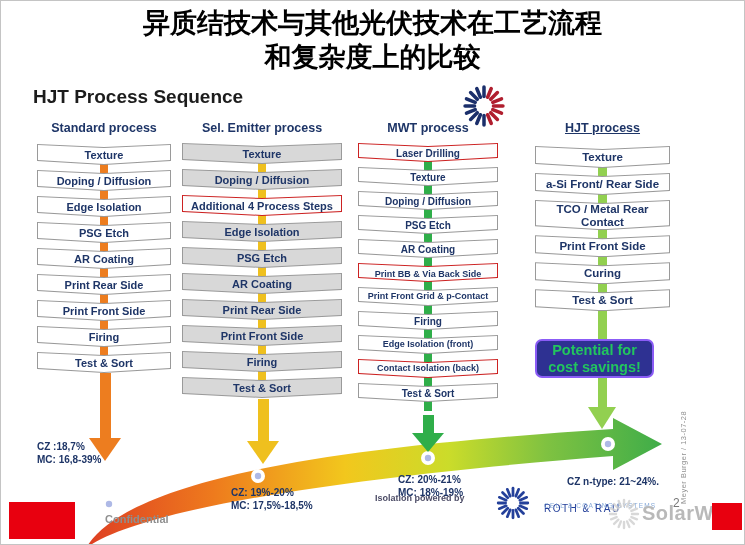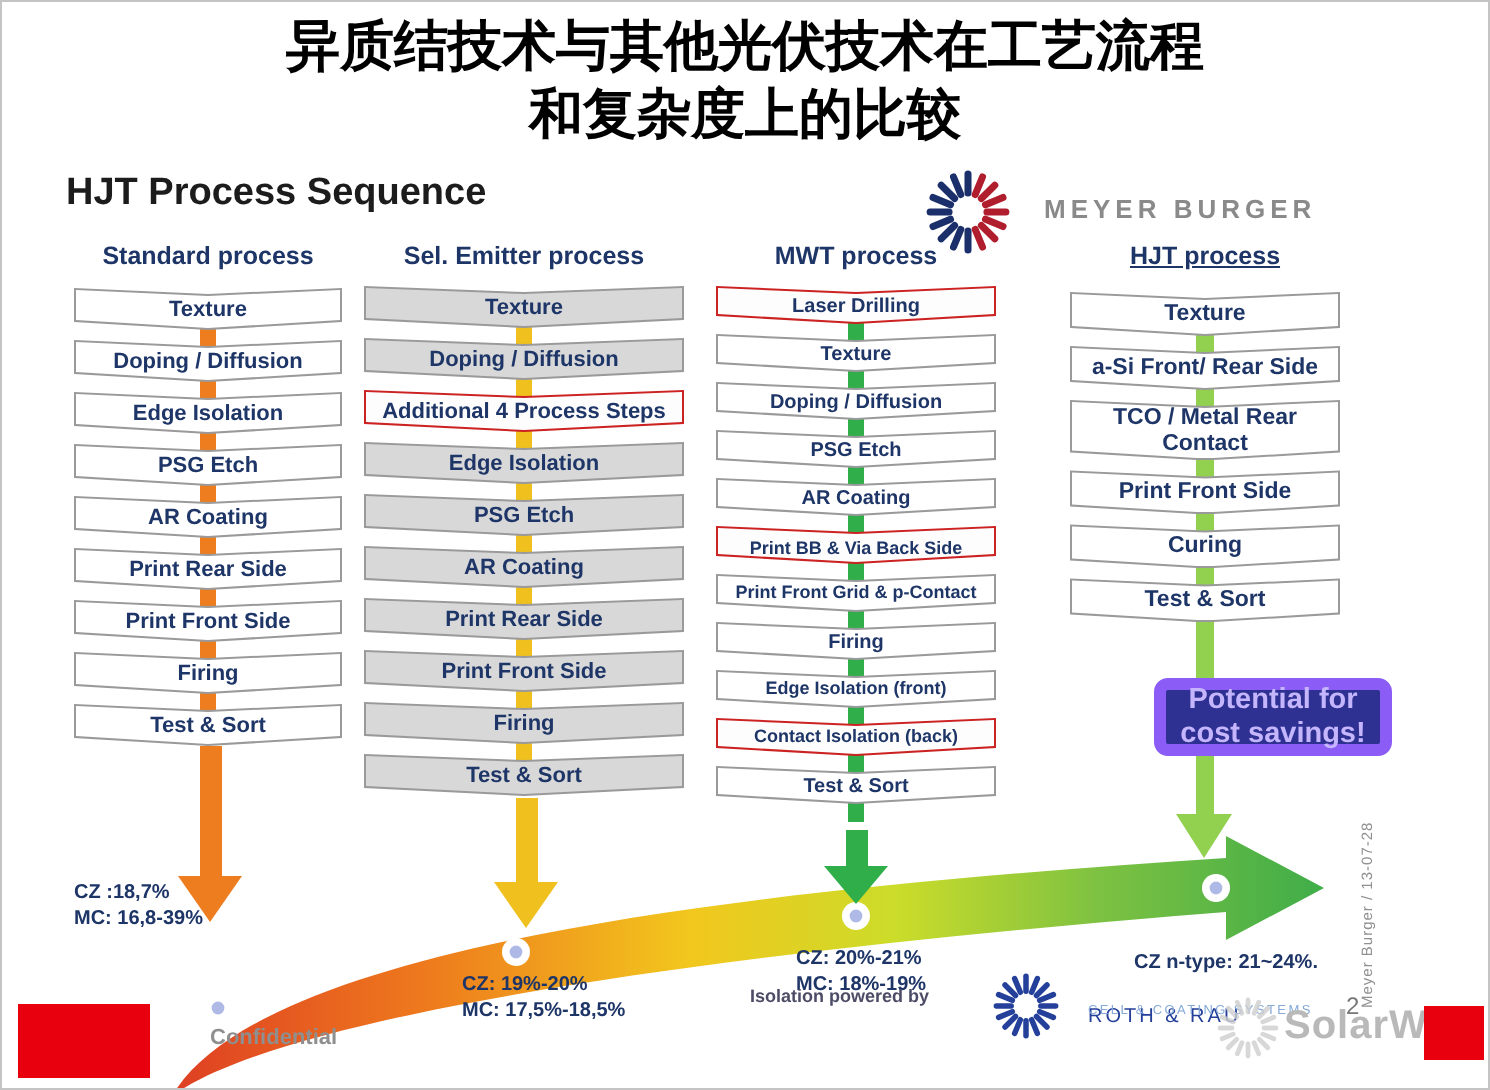--- a/index.html
+++ b/index.html
@@ -30,23 +30,23 @@
   .pbox.hl .fill { background:#fdfdfd; }
   .pbox .lbl { position:relative; z-index:2; color:#1E3567; font-weight:bold;
                text-align:center; line-height:1.1; padding:3px 2px 2px 2px; }
 
   .dshaft { position:absolute; z-index:2; }
   .dhead  { position:absolute; z-index:2; width:0; height:0; }
 
   .result { position:absolute; z-index:4; font-size:10px; font-weight:bold;
             color:#1E3567; line-height:12.5px; white-space:nowrap; }
 
-  .callout { position:absolute; left:576px; top:338px; width:119px; height:39px; z-index:5;
-             background:#2E3192; border:6px solid #8b5cf6; border-radius:7px;
-             color:#c4b5fd; font-size:14.5px; font-weight:bold; text-align:center;
+  .callout { position:absolute; left:534px; top:338px; width:119px; height:39px; z-index:5;
+             background:#2E3192; border:2px solid #8b5cf6; border-radius:7px;
+             color:#22c55e; font-size:14.5px; font-weight:bold; text-align:center;
              line-height:17px; display:flex; align-items:center; justify-content:center; }
 
   .swoosh { position:absolute; left:0; top:395px; z-index:1; }
 
   .confid-block { position:absolute; left:8px; top:501px; width:66px; height:37px;
                   background:#E8000F; z-index:3; }
   .confid-text { position:absolute; left:104px; top:512px; font-size:11px; font-weight:bold;
                  color:#8f8f8f; z-index:4; }
   .powered { position:absolute; left:374px; top:492px; font-size:9px; font-weight:bold;
              color:#4c4c66; z-index:4; }
@@ -88,21 +88,20 @@
       <line x1="0" y1="-7" x2="0" y2="-14" transform="rotate(157.5)" stroke="#B01E2E" stroke-width="2.6" stroke-linecap="round"></line>
       <line x1="0" y1="-7" x2="0" y2="-14" transform="rotate(180)" stroke="#1B2F6B" stroke-width="2.6" stroke-linecap="round"></line>
       <line x1="0" y1="-7" x2="0" y2="-14" transform="rotate(202.5)" stroke="#1B2F6B" stroke-width="2.6" stroke-linecap="round"></line>
       <line x1="0" y1="-7" x2="0" y2="-14" transform="rotate(225)" stroke="#1B2F6B" stroke-width="2.6" stroke-linecap="round"></line>
       <line x1="0" y1="-7" x2="0" y2="-14" transform="rotate(247.5)" stroke="#1B2F6B" stroke-width="2.6" stroke-linecap="round"></line>
       <line x1="0" y1="-7" x2="0" y2="-14" transform="rotate(270)" stroke="#1B2F6B" stroke-width="2.6" stroke-linecap="round"></line>
       <line x1="0" y1="-7" x2="0" y2="-14" transform="rotate(292.5)" stroke="#1B2F6B" stroke-width="2.6" stroke-linecap="round"></line>
       <line x1="0" y1="-7" x2="0" y2="-14" transform="rotate(315)" stroke="#1B2F6B" stroke-width="2.6" stroke-linecap="round"></line>
       <line x1="0" y1="-7" x2="0" y2="-14" transform="rotate(337.5)" stroke="#1B2F6B" stroke-width="2.6" stroke-linecap="round"></line>
     </svg>
-  <div class="mb-word">MEYER BURGER</div>
 
   <div id="columns-root">
       <div class="col-header" style="left: 26px; width: 154px;">Standard process</div>
       <div class="stripe" style="left: 99px; top: 152px; width: 8px; height: 218px; background: rgb(237, 125, 31);"></div>
       <div class="boxes" style="left: 36px; top: 143px; width: 134px;">
         <div class="pbox" style="min-height: 21px;">
           <div class="fill"></div>
           <span class="lbl" style="font-size: 11px;">Texture</span>
         </div>
         <div class="pbox" style="min-height: 21px;">

